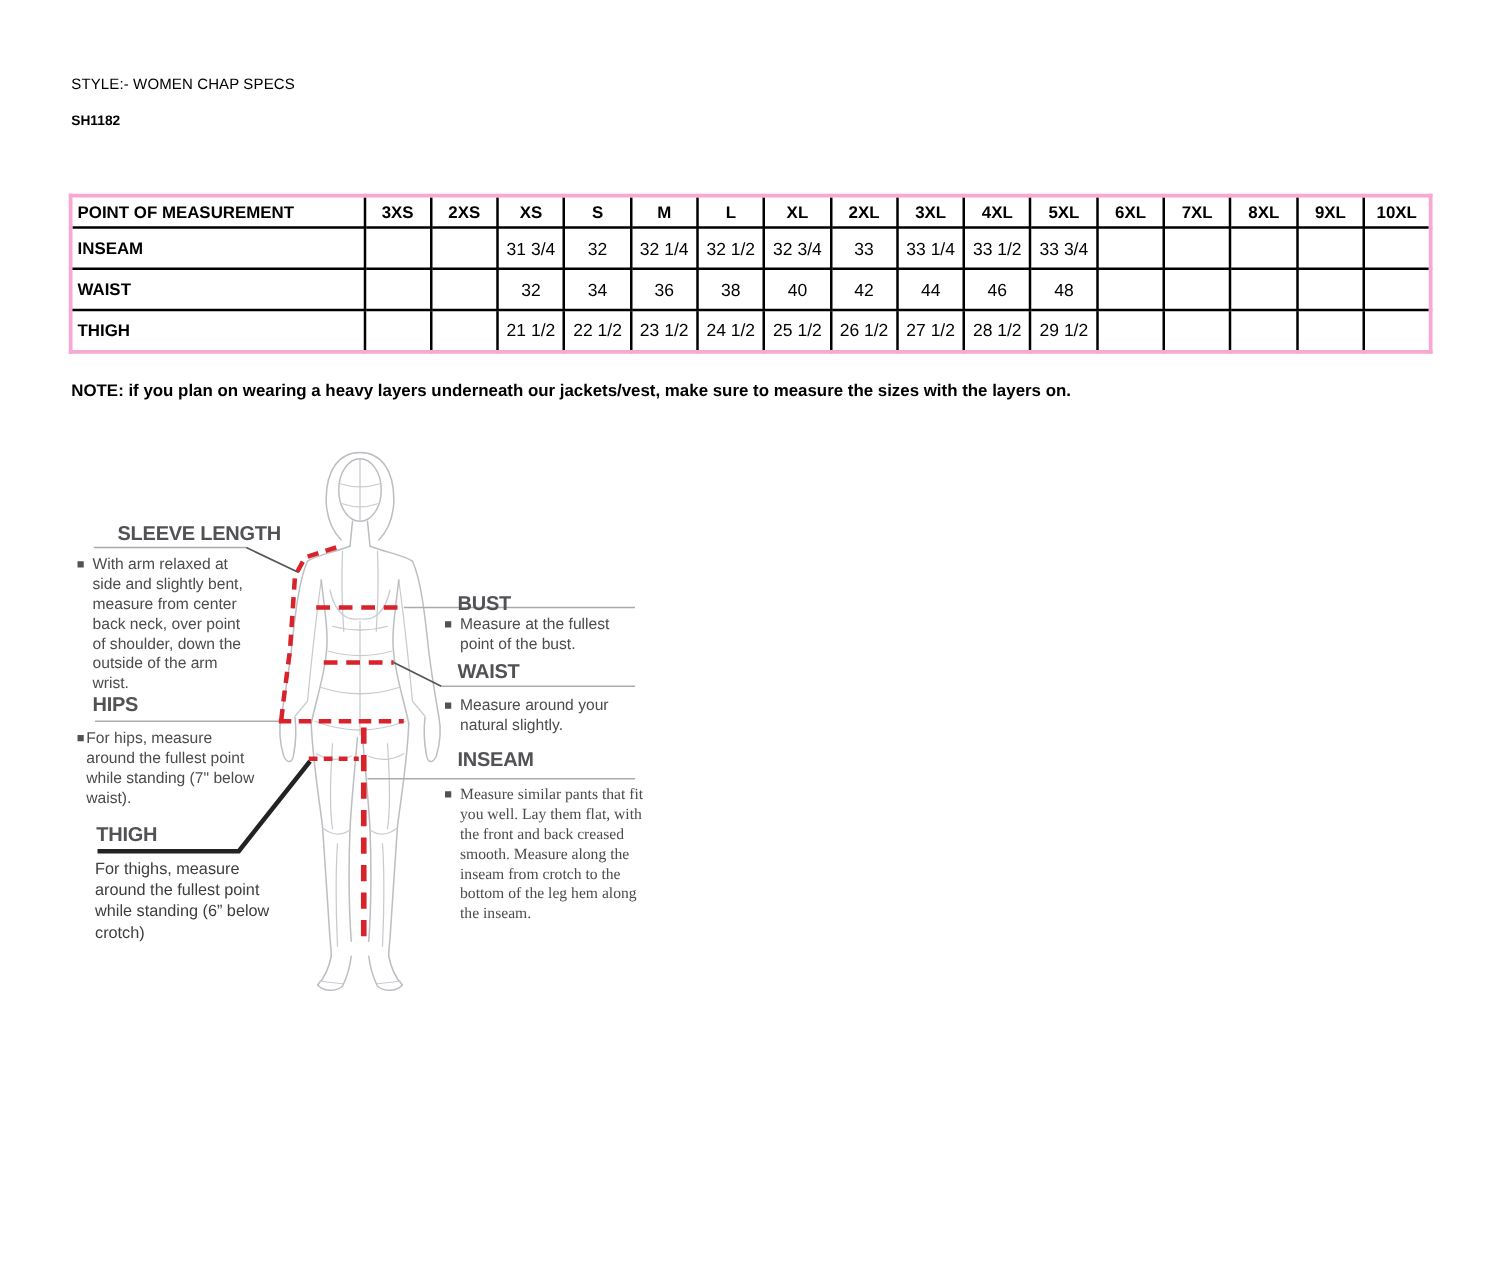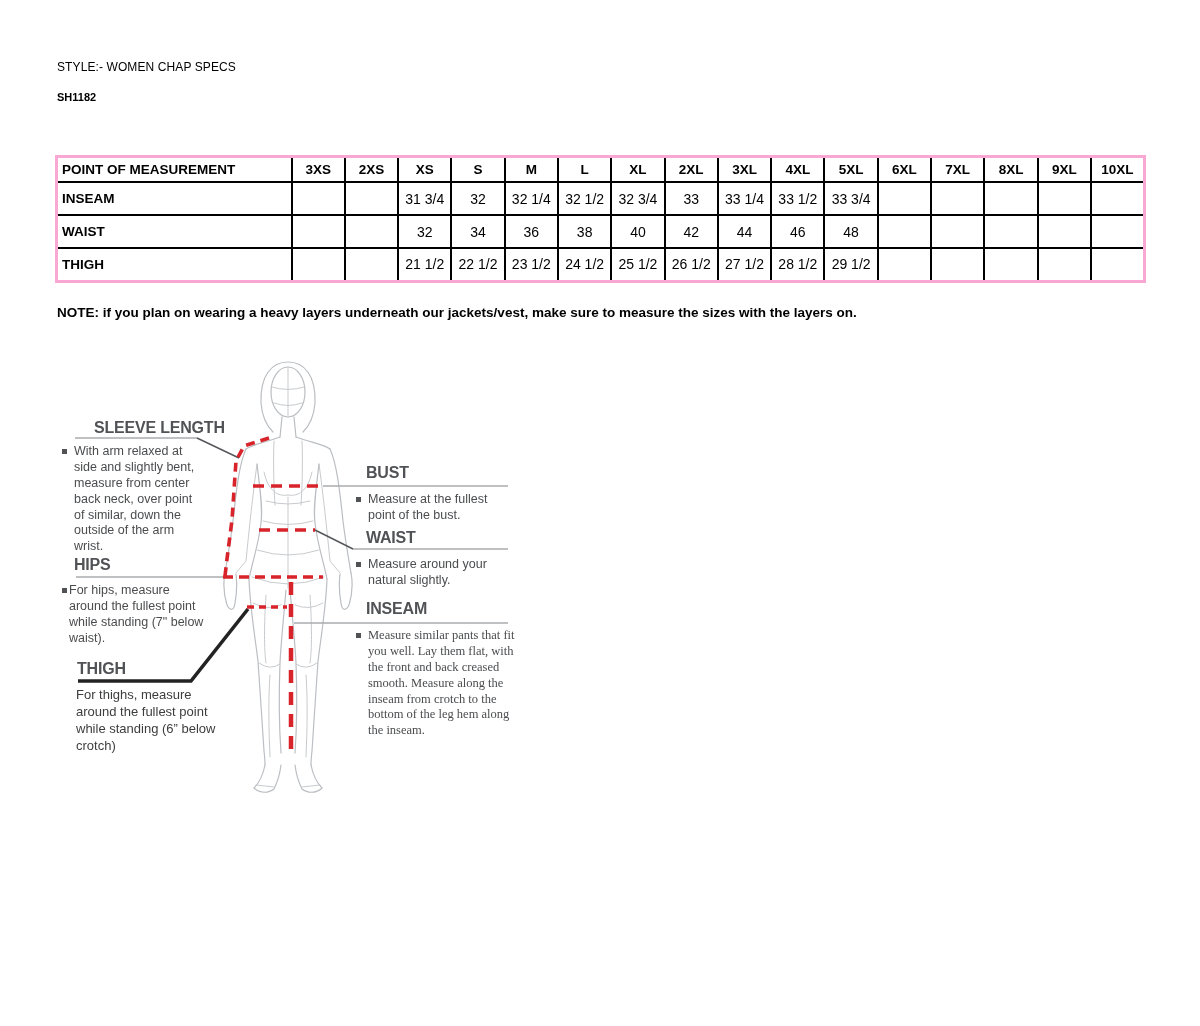--- a/index.html
+++ b/index.html
@@ -199,30 +199,30 @@
         <path d="M 193,141 H 263" stroke-width="3.6" stroke-dasharray="11 7"></path>
         <path d="M 199,185 H 255" stroke-width="3.6" stroke-dasharray="11 7"></path>
         <path d="M 163,232 H 263" stroke-width="3.6" stroke-dasharray="10 6"></path>
         <path d="M 187,262 H 227" stroke-width="3.6" stroke-dasharray="7 5"></path>
         <path d="M 231,237 V 407" stroke-width="4.5" stroke-dasharray="13 9"></path>
       </g>
     </svg>
 
     <div class="dg-head" style="left:14px;top:74px;margin-left:20px;">SLEEVE LENGTH</div>
     <span class="bullet" style="left:2px;top:104px;"></span>
-    <div class="dg-text" style="left:14px;top:99px;width:126px;">With arm relaxed at side and slightly bent, measure from center back neck, over point of similar, down the outside of the arm wrist.</div>
+    <div class="dg-text" style="left:14px;top:99px;width:126px;">With arm relaxed at side and slightly bent, measure from center back neck, over point of shoulder, down the outside of the arm wrist.</div>
 
     <div class="dg-head" style="left:14px;top:211px;">HIPS</div>
     <span class="bullet" style="left:2px;top:243px;"></span>
     <div class="dg-text" style="left:9px;top:238px;width:136px;">For hips, measure around the fullest point while standing (7" below waist).</div>
 
     <div class="dg-head" style="left:17px;top:315px;">THIGH</div>
     <div class="dg-text alt" style="left:16px;top:342px;width:152px;">For thighs, measure around the fullest point while standing (6” below crotch)</div>
 
-    <div class="dg-head" style="left:306px;top:119px;">BUST</div>
+    <div class="dg-head" style="left:306px;top:130px;">BUST</div>
     <span class="bullet" style="left:296px;top:152px;"></span>
     <div class="dg-text" style="left:308px;top:147px;width:140px;">Measure at the fullest point of the bust.</div>
 
     <div class="dg-head" style="left:306px;top:184px;">WAIST</div>
     <span class="bullet" style="left:296px;top:217px;"></span>
     <div class="dg-text" style="left:308px;top:212px;width:140px;">Measure around your natural slightly.</div>
 
     <div class="dg-head" style="left:306px;top:255px;">INSEAM</div>
     <span class="bullet" style="left:296px;top:288px;"></span>
     <div class="dg-text" style="left:308px;top:283px;width:148px;font-family:Liberation Serif, serif;">Measure similar pants that fit you well. Lay them flat, with the front and back creased smooth. Measure along the inseam from crotch to the bottom of the leg hem along the inseam.</div>

